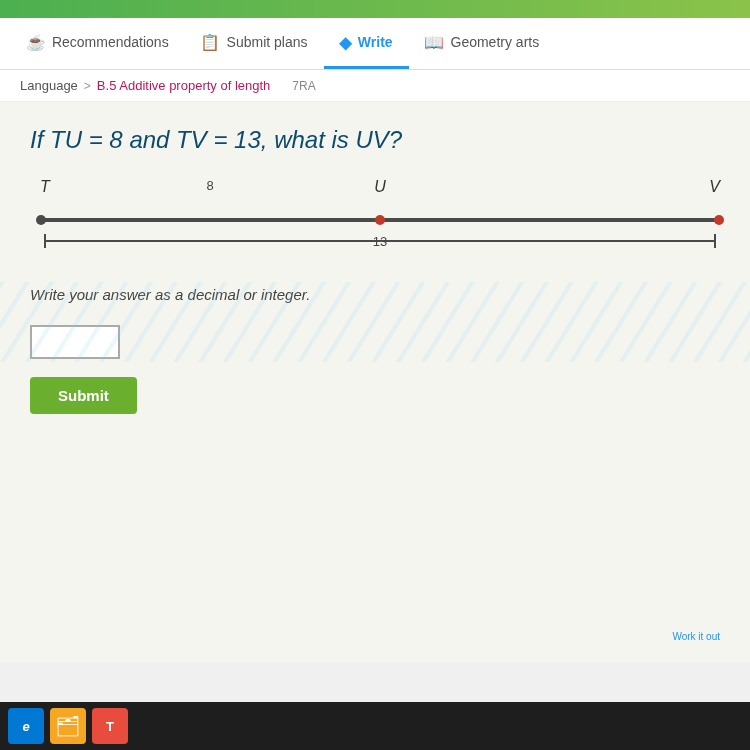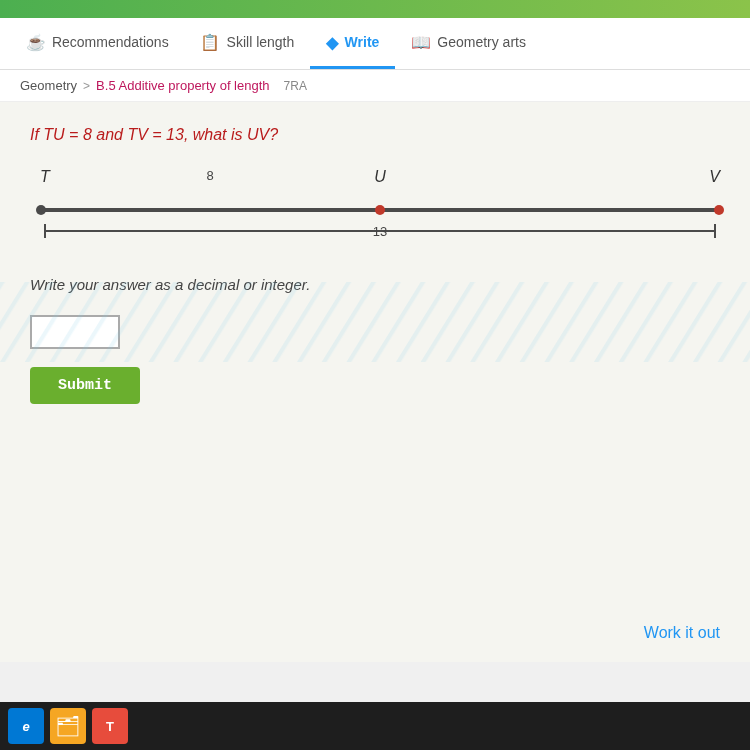--- a/index.html
+++ b/index.html
@@ -50,35 +50,35 @@
       align-items: center;
       gap: 6px;
       border-bottom: 1px solid #eee;
     }
     .breadcrumb-link { color: #555; }
     .breadcrumb-sep { color: #999; font-size: 12px; }
     .breadcrumb-current { color: #be185d; font-weight: 500; }
     .breadcrumb-tag {
       color: #888;
       font-size: 12px;
-      margin-left: 8px;
+      margin-left: 16px;
     }
 
     
     .main-content {
       background: #f5f5f0;
       padding: 24px 30px;
       min-height: 560px;
       position: relative;
     }
 
     
     .question-text {
-      font-size: 16px;
-      color: #b91c1c;
+      font-size: 24px;
+      color: #0c4a6e;
       margin-bottom: 24px;
       font-style: italic;
     }
 
     
     .diagram-container {
       margin: 20px 0 30px 10px;
       position: relative;
       width: 680px;
     }
@@ -228,30 +228,29 @@
     
     .submit-btn {
       background: #6aaf2e;
       color: #fff;
       border: none;
       padding: 10px 28px;
       font-size: 15px;
       font-weight: bold;
       border-radius: 4px;
       cursor: pointer;
-      font-family: Liberation Mono, monospace;
     }
 
     
     .work-it-out {
       position: absolute;
       bottom: 20px;
       right: 30px;
       color: #2196F3;
-      font-size: 16px;
+      font-size: 10px;
       cursor: pointer;
       text-decoration: none;
     }
 
     
     .taskbar {
       position: absolute;
       bottom: 0;
       left: 0;
       right: 0;
@@ -281,34 +280,34 @@
 
 <div class="top-bar"></div>
 
 <nav class="nav-tabs">
   <div class="nav-tab">
     <span class="tab-icon">☕</span>
     <span>Recommendations</span>
   </div>
   <div class="nav-tab">
     <span class="tab-icon">📋</span>
-    <span>Skill length</span>
+    <span>Submit plans</span>
   </div>
   <div class="nav-tab active">
     <span class="tab-icon" style="color:#2196F3;">◆</span>
     <span>Write</span>
   </div>
   <div class="nav-tab">
     <span class="tab-icon">📖</span>
     <span>Geometry arts</span>
   </div>
 </nav>
 
 <div class="breadcrumb">
-  <span class="breadcrumb-link">Geometry</span>
+  <span class="breadcrumb-link">Language</span>
   <span class="breadcrumb-sep">&gt;</span>
   <span class="breadcrumb-current">B.5 Additive property of length</span>
   <span class="breadcrumb-tag">7RA</span>
 </div>
 
 <div class="main-content">
 
   <p class="question-text">
     If <em>TU</em> = 8 and <em>TV</em> = 13, what is <em>UV</em>?
   </p>

